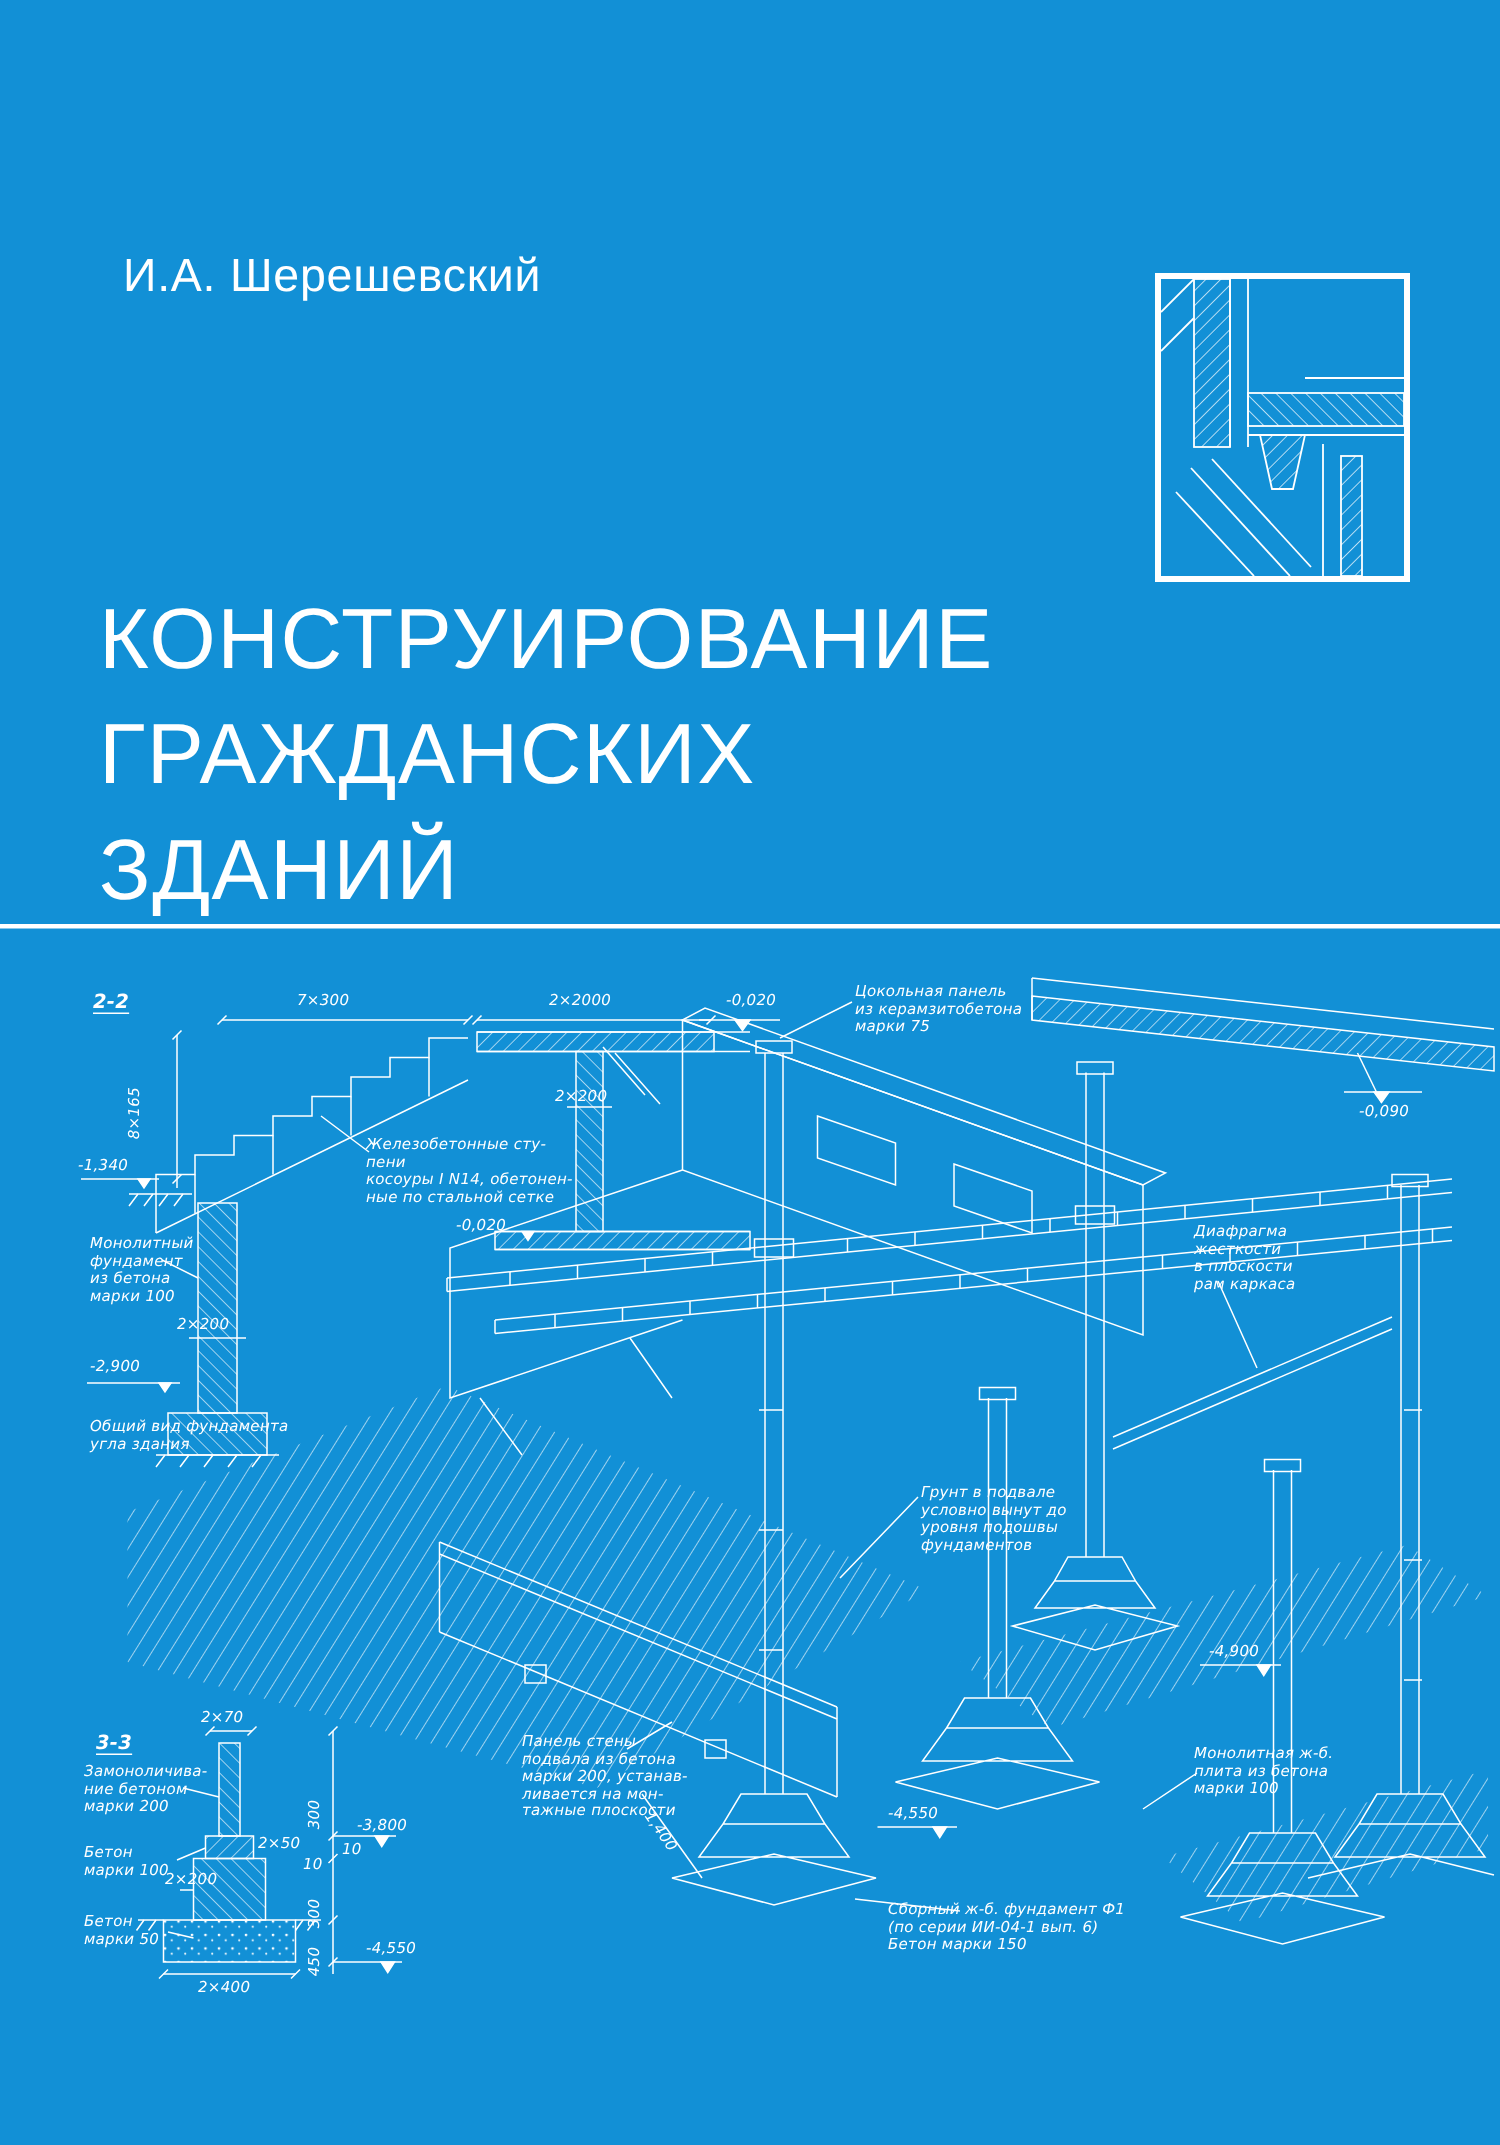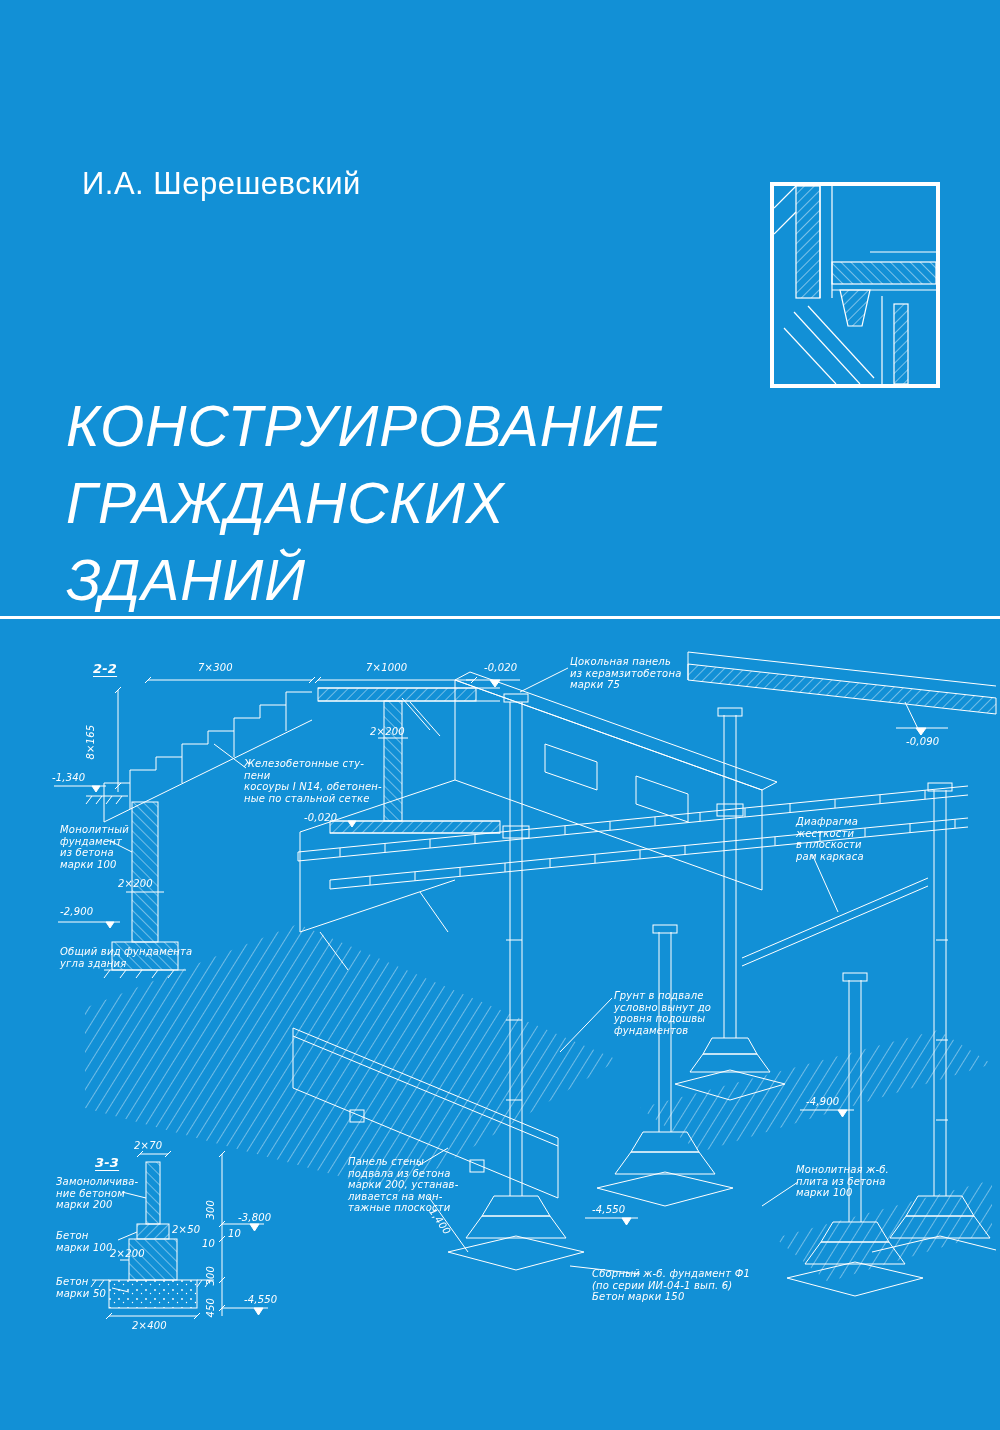--- a/index.html
+++ b/index.html
@@ -15,34 +15,33 @@
     color:var(--ink,#fff);font-weight:400;margin-left:16px;
   }
   .inset{
     left:770px;top:182px;width:170px;height:206px;
     border:4px solid var(--ink,#fff);box-sizing:border-box;
   }
   .title{
     left:66px;top:388px;color:var(--ink,#fff);
     font-size:57px;line-height:77px;font-weight:400;letter-spacing:1px;
     white-space:nowrap;
-    font-style:italic;
   }
   .rule{
     left:0;top:616px;width:1000px;height:3px;background:var(--ink,#fff);
   }
   
   #drawing{left:0;top:640px;width:1000px;height:760px;}
   #drawing svg{position:absolute;left:0;top:0;color:var(--ink,#fff);}
   .lbl{
     position:absolute;color:var(--ink,#fff);
     font:italic 10px/1.15 "DejaVu Sans",sans-serif;
     white-space:pre-line;letter-spacing:.2px;
   }
-  .sec{font-size:13px;font-weight:bold;text-decoration:underline;text-underline-offset:3px;font-style:italic;margin-left:31px;}
+  .sec{font-size:13px;font-weight:bold;text-decoration:underline;text-underline-offset:3px;font-style:italic;}
   .rotl{transform:rotate(-90deg);transform-origin:0 100%;white-space:nowrap;}
   .rot55{transform:rotate(55deg);transform-origin:0 0;white-space:nowrap;}
 </style>
 </head>
 <body>
 
 <div class="abs author">И.А. Шерешевский</div>
 
 <div class="abs inset">
   <svg width="162" height="198" viewBox="0 0 162 198">
@@ -232,21 +231,21 @@
       <line x1="222" y1="584" x2="264" y2="584"></line>
       <path d="M250,584 l9,0 l-4.5,7 z" fill="#fff"></path>
       <line x1="222" y1="668" x2="268" y2="668"></line>
       <path d="M254,668 l9,0 l-4.5,7 z" fill="#fff"></path>
       <path d="M122,552 L146,558 M118,600 L137,592 M112,648 L129,652 M120,620 L129,620"></path>
     </g>
   </svg>
 
   <div class="lbl sec" style="left:62px;top:22px">2-2</div>
   <div class="lbl" style="left:198px;top:22px">7×300</div>
-  <div class="lbl" style="left:366px;top:22px">7×1000</div>
+  <div class="lbl" style="left:366px;top:22px">2×2000</div>
   <div class="lbl" style="left:484px;top:22px">-0,020</div>
   <div class="lbl rotl" style="left:96px;top:108px">8×165</div>
   <div class="lbl" style="left:52px;top:132px">-1,340</div>
   <div class="lbl" style="left:244px;top:118px">Железобетонные сту-
 пени
 косоуры I N14, обетонен-
 ные по стальной сетке</div>
   <div class="lbl" style="left:370px;top:86px">2×200</div>
   <div class="lbl" style="left:304px;top:172px">-0,020</div>
   <div class="lbl" style="left:60px;top:184px">Монолитный

